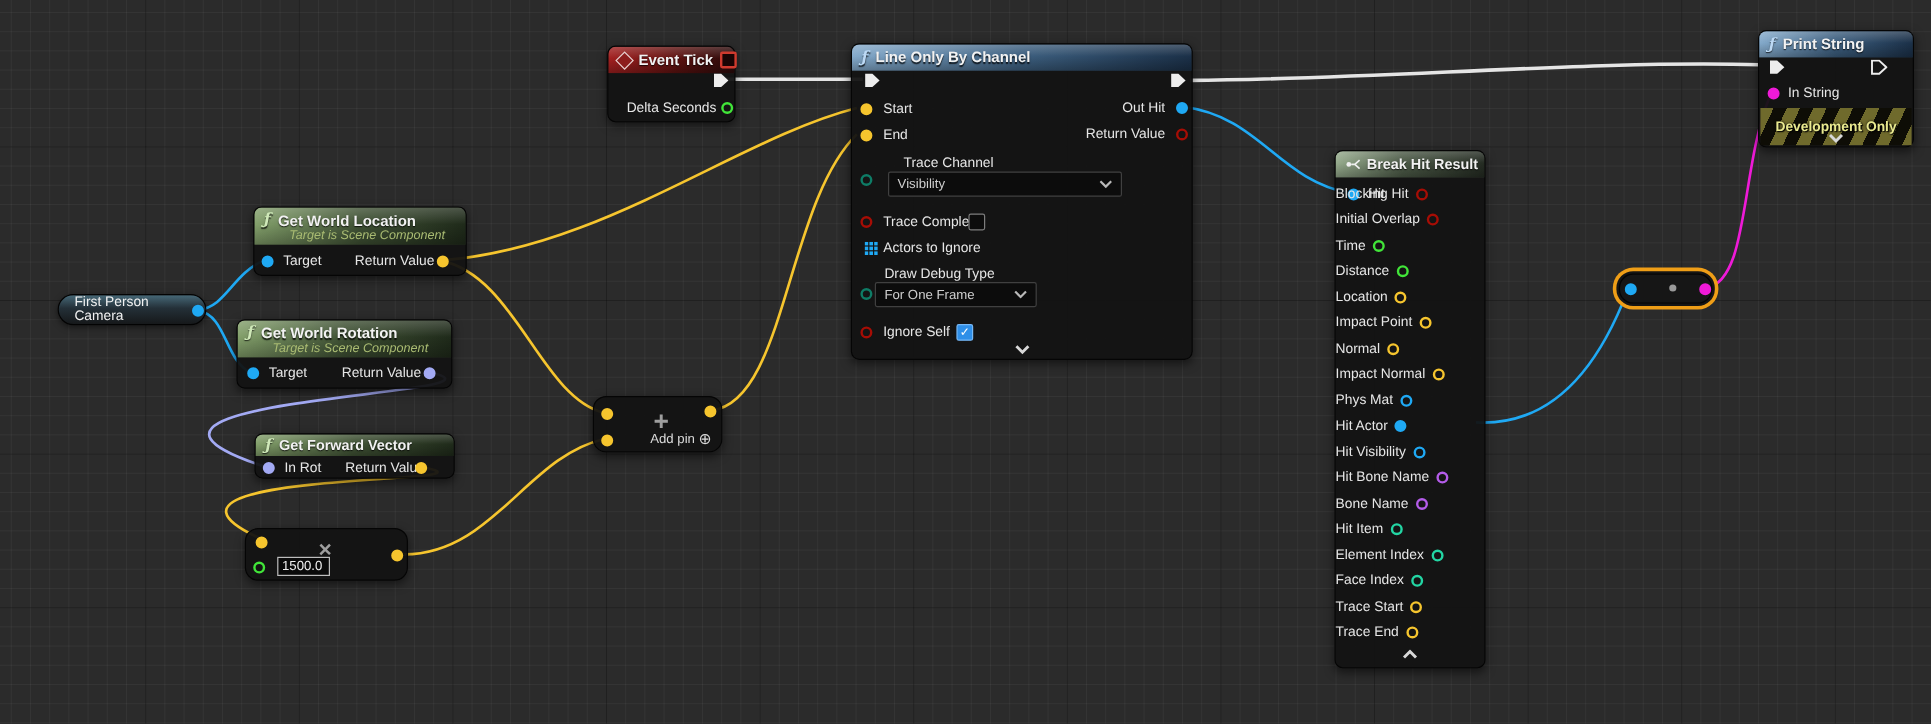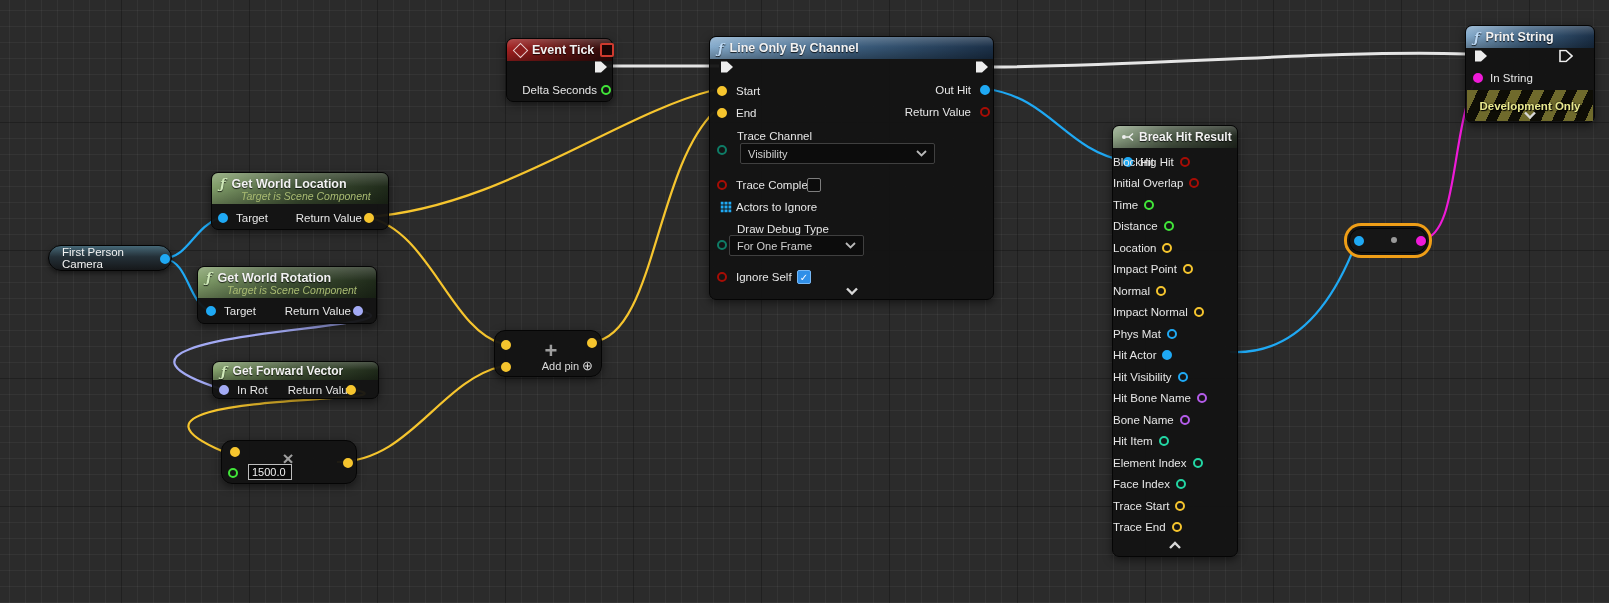--- a/index.html
+++ b/index.html
@@ -117,21 +117,21 @@
     <span class="pin" style="left: 12px; top: 54px; border-color: rgb(246, 197, 46); color: rgb(246, 197, 46); background: rgb(246, 197, 46);"></span>
     <span class="plabel" style="left:26px;top:54px;">Start</span>
     <span class="pin" style="left: 12px; top: 76px; border-color: rgb(246, 197, 46); color: rgb(246, 197, 46); background: rgb(246, 197, 46);"></span>
     <span class="plabel" style="left:26px;top:76px;">End</span>
 
     <span class="plabel" style="right:22px;top:53px;">Out Hit</span>
     <span class="pin" style="left: 275px; top: 53px; border-color: rgb(31, 169, 244); color: rgb(31, 169, 244); background: rgb(31, 169, 244);"></span>
     <span class="plabel" style="right:22px;top:75px;">Return Value</span>
     <span class="pin" style="left: 275px; top: 75px; border-color: rgb(166, 13, 5); color: rgb(166, 13, 5);"></span>
 
-    <span class="plabel" style="left:27px;top:99px;">Trace Channel</span>
+    <span class="plabel" style="left:43px;top:99px;">Trace Channel</span>
     <span class="pin" style="left: 12px; top: 113px; border-color: rgb(14, 124, 102); color: rgb(14, 124, 102);"></span>
     <div class="dd" style="left:30px;top:106px;width:195px;">
       <span>Visibility</span>
       <svg width="11" height="7" viewBox="0 0 11 7">
           <path d="M1 1 l4.5 4.5 4.5-4.5" fill="none" stroke="#b9b9b9" stroke-width="1.8"></path>
         </svg>
     </div>
 
     <span class="pin" style="left: 12px; top: 148px; border-color: rgb(166, 13, 5); color: rgb(166, 13, 5);"></span>
     <span class="plabel" style="left:26px;top:148px;">Trace Complex</span>
@@ -338,21 +338,21 @@
     <span class="pin" style="left: 11px; top: 14px; border-color: rgb(246, 197, 46); color: rgb(246, 197, 46); background: rgb(246, 197, 46);"></span>
     <span class="pin" style="left: 11px; top: 36px; border-color: rgb(246, 197, 46); color: rgb(246, 197, 46); background: rgb(246, 197, 46);"></span>
     <span class="pin" style="left: 97px; top: 12px; border-color: rgb(246, 197, 46); color: rgb(246, 197, 46); background: rgb(246, 197, 46);"></span>
     <span class="bigglyph" style="left:56px;top:20px;">+</span>
     <span class="addpin-l">
       <span>Add pin</span>
       <span class="cplus">⊕</span>
     </span>
   </div>
 
-  <div class="node mathnode" style="left:221px;top:440px;width:134px;height:42px;">
+  <div class="node mathnode" style="left:204px;top:440px;width:134px;height:42px;">
     <span class="pin" style="left: 13px; top: 11px; border-color: rgb(246, 197, 46); color: rgb(246, 197, 46); background: rgb(246, 197, 46);"></span>
     <span class="pin" style="left: 11px; top: 32px; border-color: rgb(65, 229, 57); color: rgb(65, 229, 57);"></span>
     <input class="valuebox" style="left: 26px; top: 23px;" value="1500.0">
     <span class="bigglyph" style="left:66px;top:18px;font-size:19px;">×</span>
     <span class="pin" style="left: 126px; top: 22px; border-color: rgb(246, 197, 46); color: rgb(246, 197, 46); background: rgb(246, 197, 46);"></span>
   </div>
 
   <div class="convnode" style="left:1349px;top:228px;">
     <span class="pin" style="left: 9px; top: 12px; border-color: rgb(31, 169, 244); color: rgb(31, 169, 244); background: rgb(31, 169, 244);"></span>
     <span class="dot" style="left:44px;top:11px;"></span>

